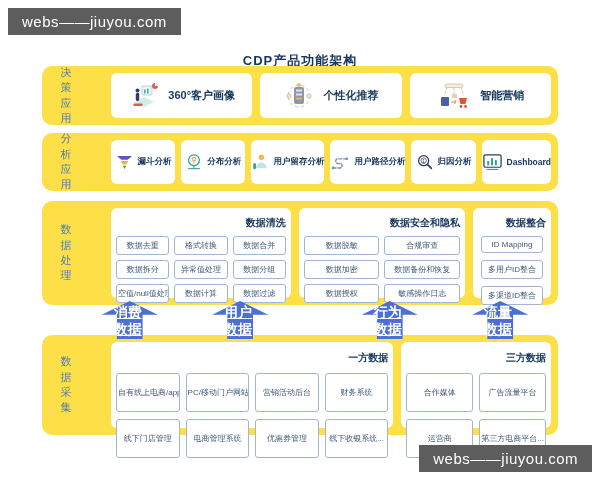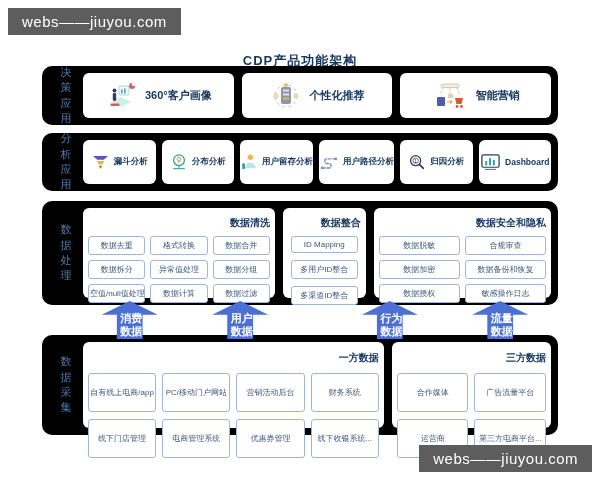--- a/index.html
+++ b/index.html
@@ -19,22 +19,22 @@
 
   .diagram-title {
     position:absolute; left:42px; top:52px; width:516px;
     text-align:center; font-size:13px; font-weight:bold; color:#16365c;
     letter-spacing:1px;
   }
 
   .content { position:absolute; left:42px; top:66px; width:516px; }
 
   .band {
-    display:flex; background:#000000; border-radius:10px;
-    padding:7px; margin-bottom:8px;
+    display:flex; background:#fde047; border-radius:10px;
+    padding:7px; margin-bottom:8px;gap:28px;
   }
   .band-3 { margin-bottom:0; }
   .band-label {
     width:34px; flex:0 0 34px; display:flex; align-items:center; justify-content:center;
     color:#4f7cb0; font-size:11px;
   }
   .band-label span { width:12px; word-break:break-all; text-align:center; line-height:1.4; }
   .band-cards { flex:1; display:flex; gap:8px; }
 
   .band-1 { height:59px; }
@@ -77,22 +77,22 @@
   .p-merge .grid { gap:7px; margin:0 3px; }
 
   .arrows { position:relative; height:30px; z-index:3; }
   .arrow {
     position:absolute; top:-4px; width:56px; height:38px;
     transform:translateX(-50%); background:#4b6fd3;
     clip-path:polygon(50% 0,100% 36%,73% 36%,73% 100%,27% 100%,27% 36%,0 36%);
     display:flex; align-items:flex-end; justify-content:center;
   }
   .arrow-label {
-    display:block; width:2.3em; color:#fff; font-size:11px; font-weight:bold;
-    line-height:1.2; text-align:right; margin-bottom:1px;
+    display:block; width:2.3em; color:#fff; font-size:14px; font-weight:bold;
+    line-height:1.2; text-align:left; margin-bottom:1px;text-decoration:underline;
   }
   .icon { display:inline-flex; align-items:center; justify-content:center; }
 </style>
 </head>
 <body>
 
 <div class="page">
 
   <div class="wm wm-top">webs——jiuyou.com</div>
 
@@ -239,37 +239,37 @@
             <span class="chip">格式转换</span>
             <span class="chip">数据合并</span>
             <span class="chip">数据拆分</span>
             <span class="chip">异常值处理</span>
             <span class="chip">数据分组</span>
             <span class="chip">空值/null值处理</span>
             <span class="chip">数据计算</span>
             <span class="chip">数据过滤</span>
           </div>
         </div>
-        <div class="panel p-merge">
-          <div class="panel-title">数据整合</div>
-          <div class="grid cols-1">
-            <span class="chip">ID Mapping</span>
-            <span class="chip">多用户ID整合</span>
-            <span class="chip">多渠道ID整合</span>
-          </div>
-        </div>
         <div class="panel p-sec">
           <div class="panel-title">数据安全和隐私</div>
           <div class="grid cols-2">
             <span class="chip">数据脱敏</span>
             <span class="chip">合规审查</span>
             <span class="chip">数据加密</span>
             <span class="chip">数据备份和恢复</span>
             <span class="chip">数据授权</span>
             <span class="chip">敏感操作日志</span>
+          </div>
+        </div>
+        <div class="panel p-merge">
+          <div class="panel-title">数据整合</div>
+          <div class="grid cols-1">
+            <span class="chip">ID Mapping</span>
+            <span class="chip">多用户ID整合</span>
+            <span class="chip">多渠道ID整合</span>
           </div>
         </div>
       </div>
     </section>
 
     <div class="arrows">
       <div class="arrow" style="left:17%">
           <span class="arrow-label">消费数据</span>
         </div>
       <div class="arrow" style="left:38.4%">

